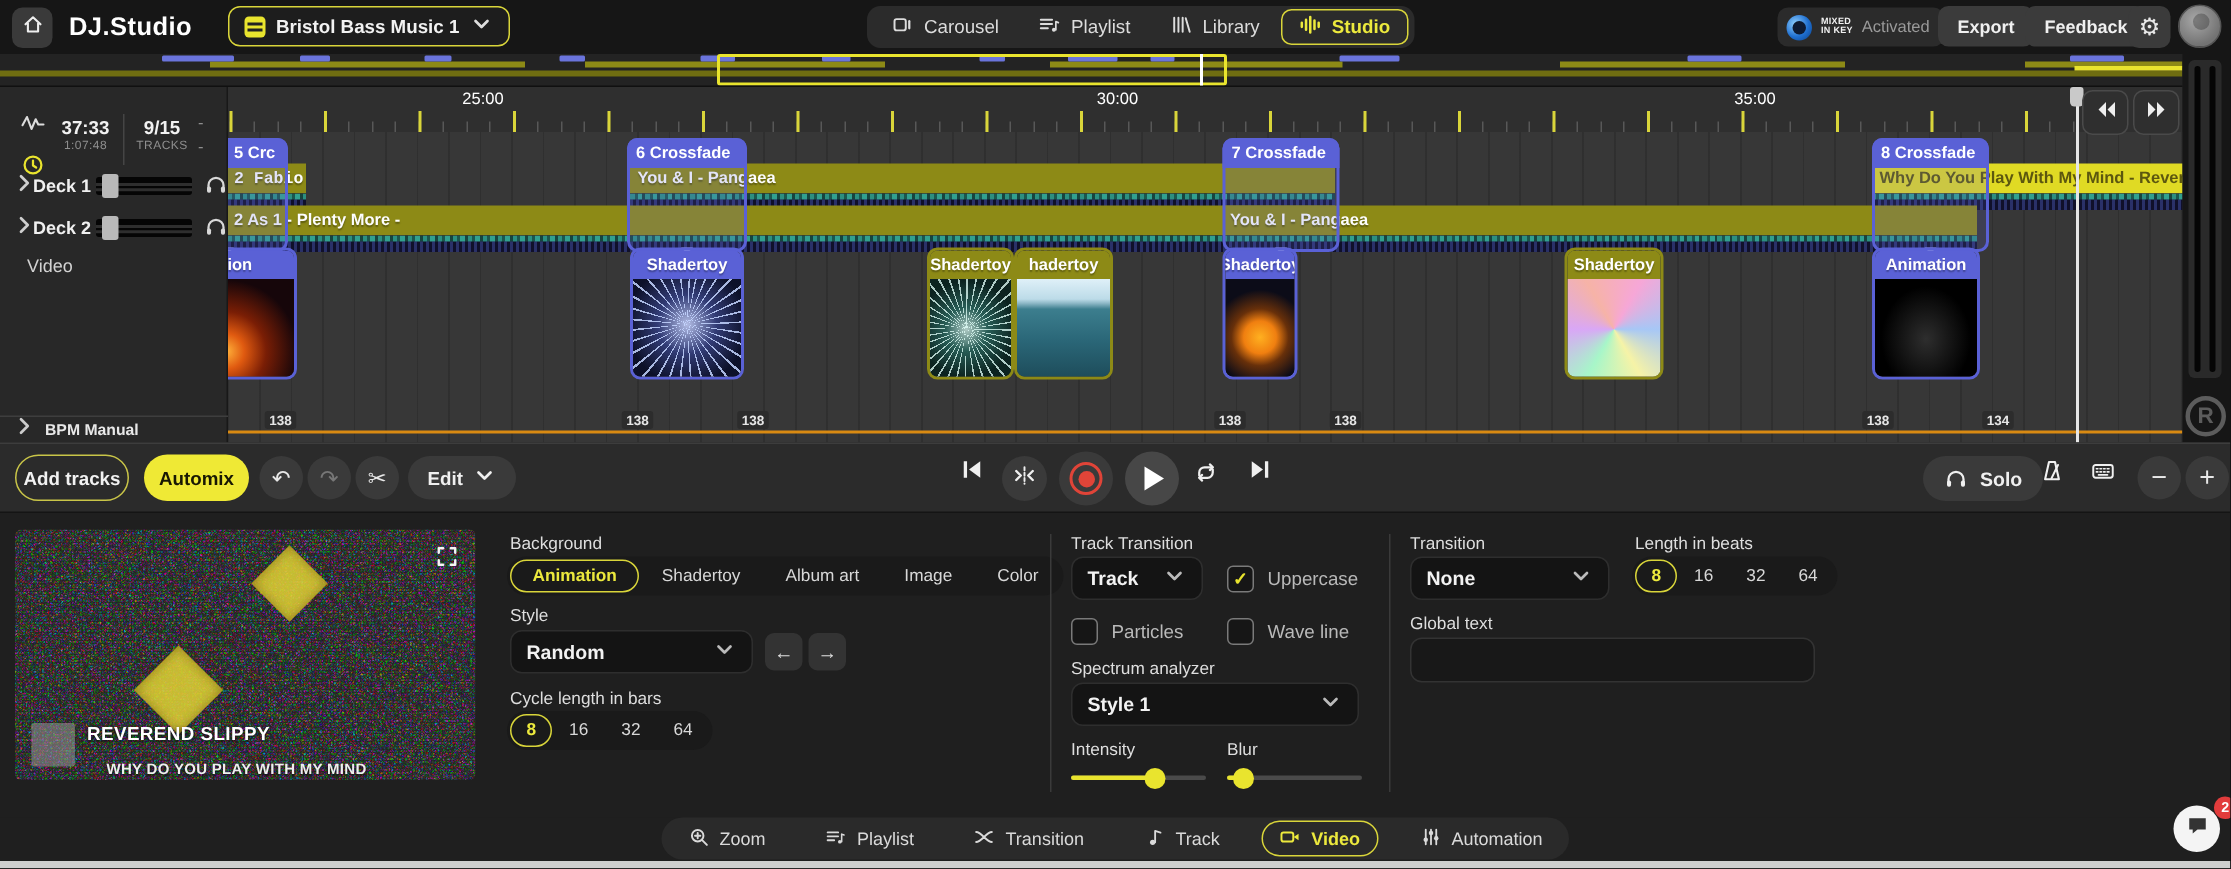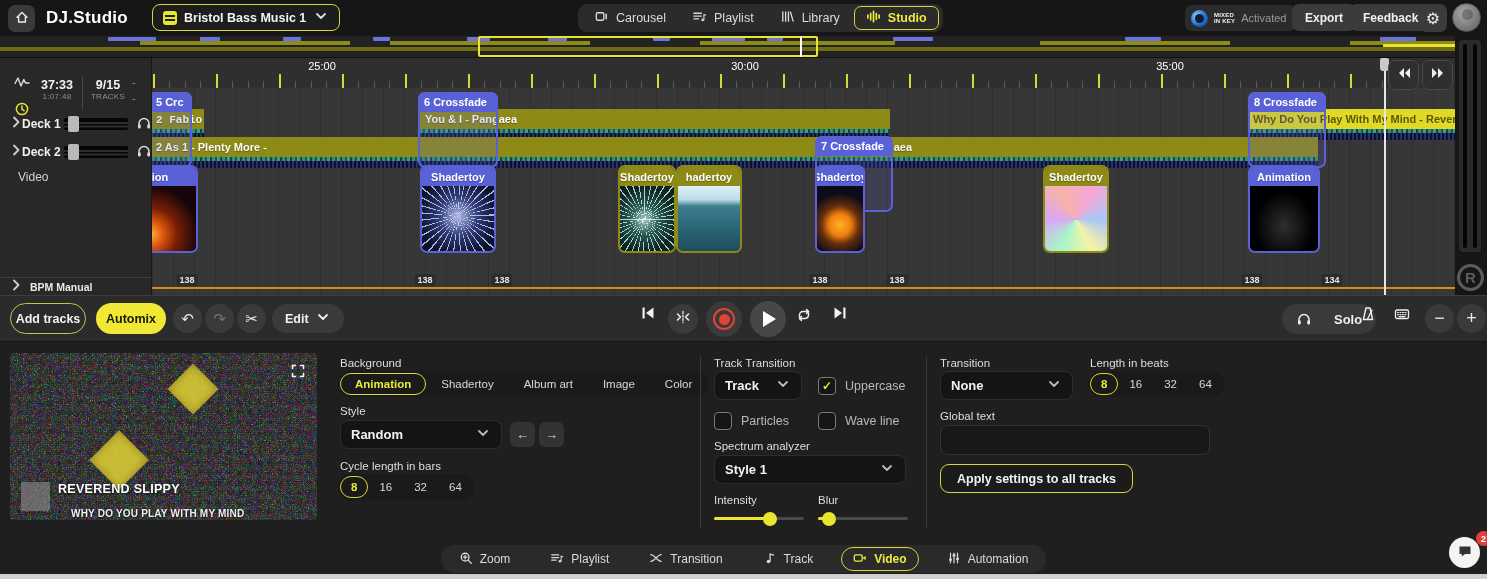--- a/index.html
+++ b/index.html
@@ -101,21 +101,21 @@
   .automix { position:absolute; left:96px; top:7px; width:70px; height:31px; background:#efe935; color:#181803; }
   .circ { position:absolute; top:8px; width:29px; height:29px; border-radius:50%; background:#3a3a3a; color:#e8e8e8; display:flex; align-items:center; justify-content:center; font-size:15px; cursor:pointer; }
   .edit-pill { position:absolute; left:272px; top:8px; height:29px; background:#3a3a3a; border-radius:15px; color:#f0f0f0; font-size:12.5px; font-weight:700; display:flex; align-items:center; gap:6px; padding:0 13px; cursor:pointer; }
   .tr-ico { position:absolute; top:9px; color:#f0f0f0; cursor:pointer; }
   .rec-btn { position:absolute; left:706px; top:5px; width:36px; height:36px; border-radius:50%; background:#3a3a3a; display:flex; align-items:center; justify-content:center; cursor:pointer; }
   .rec-btn .ring { width:22px; height:22px; border:2px solid #e04438; border-radius:50%; display:flex; align-items:center; justify-content:center; }
   .rec-btn .dot { width:11px; height:11px; border-radius:50%; background:#e04438; }
   .play-btn { position:absolute; left:750px; top:5px; width:36px; height:36px; border-radius:50%; background:#474747; display:flex; align-items:center; justify-content:center; cursor:pointer; }
   .play-btn .tri { width:0; height:0; border-left:13px solid #fff; border-top:8px solid transparent; border-bottom:8px solid transparent; margin-left:3px; }
   .snap-btn { position:absolute; left:668px; top:8px; width:30px; height:30px; border-radius:50%; background:#3a3a3a; display:flex; align-items:center; justify-content:center; color:#eee; cursor:pointer; }
-  .solo-pill { position:absolute; left:1282px; top:8px; height:30px; background:#3a3a3a; border-radius:16px; color:#f0f0f0; font-size:13px; font-weight:700; display:flex; align-items:center; gap:22px; padding:0 14px; cursor:pointer; }
+  .solo-pill { position:absolute; left:1282px; top:8px; height:30px; background:#3a3a3a; border-radius:16px; color:#f0f0f0; font-size:13px; font-weight:700; display:flex; align-items:center; gap:8px; padding:0 14px; cursor:pointer; }
 
   
   #panel { position:absolute; left:0; top:342px; width:1487px; height:203px; background:#1f1f1f; z-index:10; }
   .vdivider { position:absolute; top:14px; width:1px; height:172px; background:#3a3a3a; }
   #vpreview { position:absolute; left:10px; top:11px; width:307px; height:167px; border-radius:4px; overflow:hidden; background:#222; }
   #vpreview svg.noise { position:absolute; inset:0; }
   .diamond { position:absolute; background:#e3d435; opacity:.85; transform:rotate(45deg); box-shadow:inset 0 0 8px rgba(120,90,0,.6); }
   .fs-ico { position:absolute; right:11px; top:10px; color:#fff; opacity:.95; cursor:pointer; }
   .vcap-art { position:absolute; left:11px; bottom:9px; width:29px; height:29px; background:rgba(150,150,150,.55); border-radius:2px; }
   .vcap-title { position:absolute; left:48px; bottom:24px; color:#fff; font-size:12.5px; font-weight:700; letter-spacing:.3px; text-shadow:0 1px 2px rgba(0,0,0,.7); }
@@ -407,21 +407,21 @@
       <div class="clip" style="left: 0px; width: 738px; top: 49px;"><span style="padding-left: 4px;">2 As 1 - Plenty More -</span></div>
       <div class="wave" style="left: 0px; width: 738px; top: 69px;"></div>
       <div class="clip" style="left: 663px; width: 503px; top: 49px;"><span style="padding-left: 5px;">You &amp; I - Pangaea</span></div>
       <div class="wave" style="left: 663px; width: 503px; top: 69px;"></div>
       <div class="xfade" style="left: -40px; width: 80px;">
         <div class="hd"><span style="padding-left: 44px;">5 Crc</span></div>
       </div>
       <div class="xfade" style="left: 266px; width: 80px;">
         <div class="hd"><span style="padding-left: 6px;">6 Crossfade</span></div>
       </div>
-      <div class="xfade" style="left: 663px; width: 78px; margin-top: 44px;">
+      <div class="xfade" style="left: 663px; width: 78px;">
         <div class="hd"><span style="padding-left: 6px;">7 Crossfade</span></div>
       </div>
       <div class="xfade" style="left: 1096px; width: 78px;">
         <div class="hd"><span style="padding-left: 6px;">8 Crossfade</span></div>
       </div>
       <div class="vthumb blue" style="left: -40px; width: 86px;">
         <div class="vh">ation</div>
         <div class="vi" style="background: radial-gradient(circle at 45% 72%, rgb(255, 177, 58) 0%, rgb(224, 90, 16) 18%, rgb(122, 30, 5) 40%, rgb(22, 6, 10) 72%);"></div>
       </div>
       <div class="vthumb blue" style="left: 268px; width: 76px;">
@@ -646,21 +646,20 @@
     </div>
     <div class="sec-label" style="left:1090px; top:15px">Length in beats</div>
     <div class="seg" style="left:1088px; top:29px" id="beats-seg">
         <div class="opt sel" style="padding: 0px 10px;">8</div>
         <div class="opt" style="padding: 0px 10px;">16</div>
         <div class="opt" style="padding: 0px 10px;">32</div>
         <div class="opt" style="padding: 0px 10px;">64</div>
       </div>
     <div class="sec-label" style="left:940px; top:68px">Global text</div>
     <input class="text-input" style="left: 940px; top: 83px; width: 270px;" value="">
-    <div class="apply-btn" style="left:940px; top:122px">Apply settings to all tracks</div>
   </div>
 
   <div id="bottomnav">
       <div id="bn-group">
         <div class="bn-item">
           <span><svg width="14" height="14" viewBox="0 0 16 16" stroke="currentColor" stroke-linecap="round" stroke-linejoin="round">
               <circle cx="7" cy="7" r="4.4" fill="none" stroke-width="1.5"></circle>
               <path d="M10.4 10.4L14 14M7 5v4M5 7h4" fill="none" stroke-width="1.5"></path>
             </svg></span>
           <span>Zoom</span>

